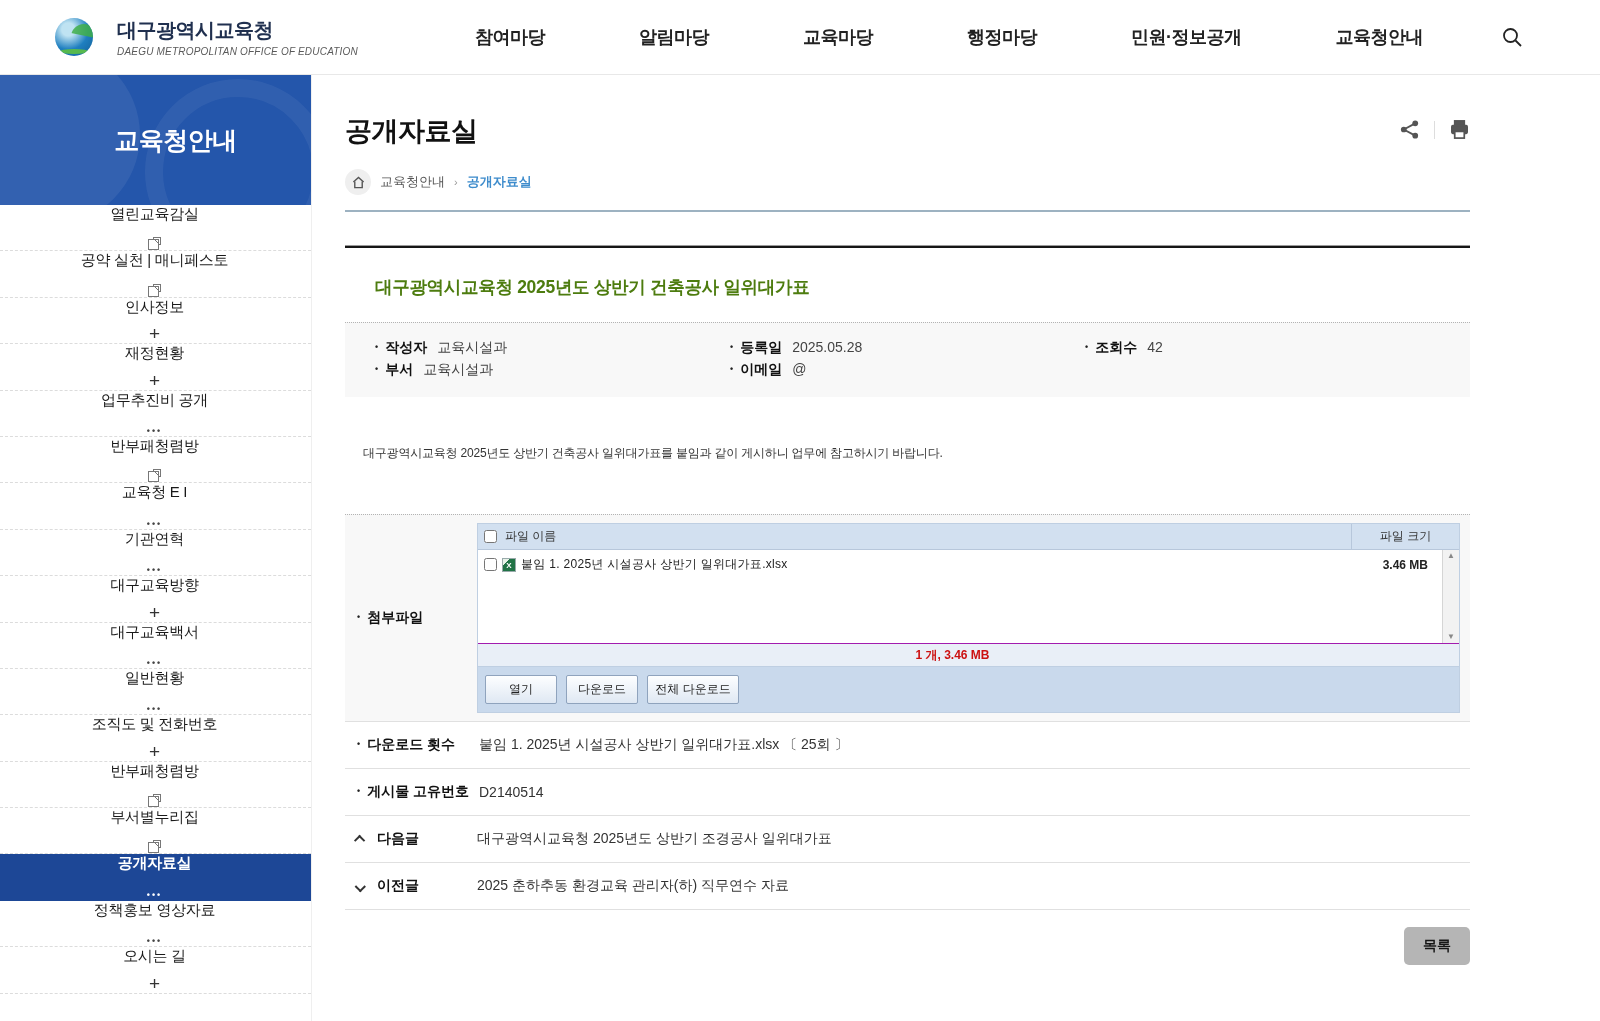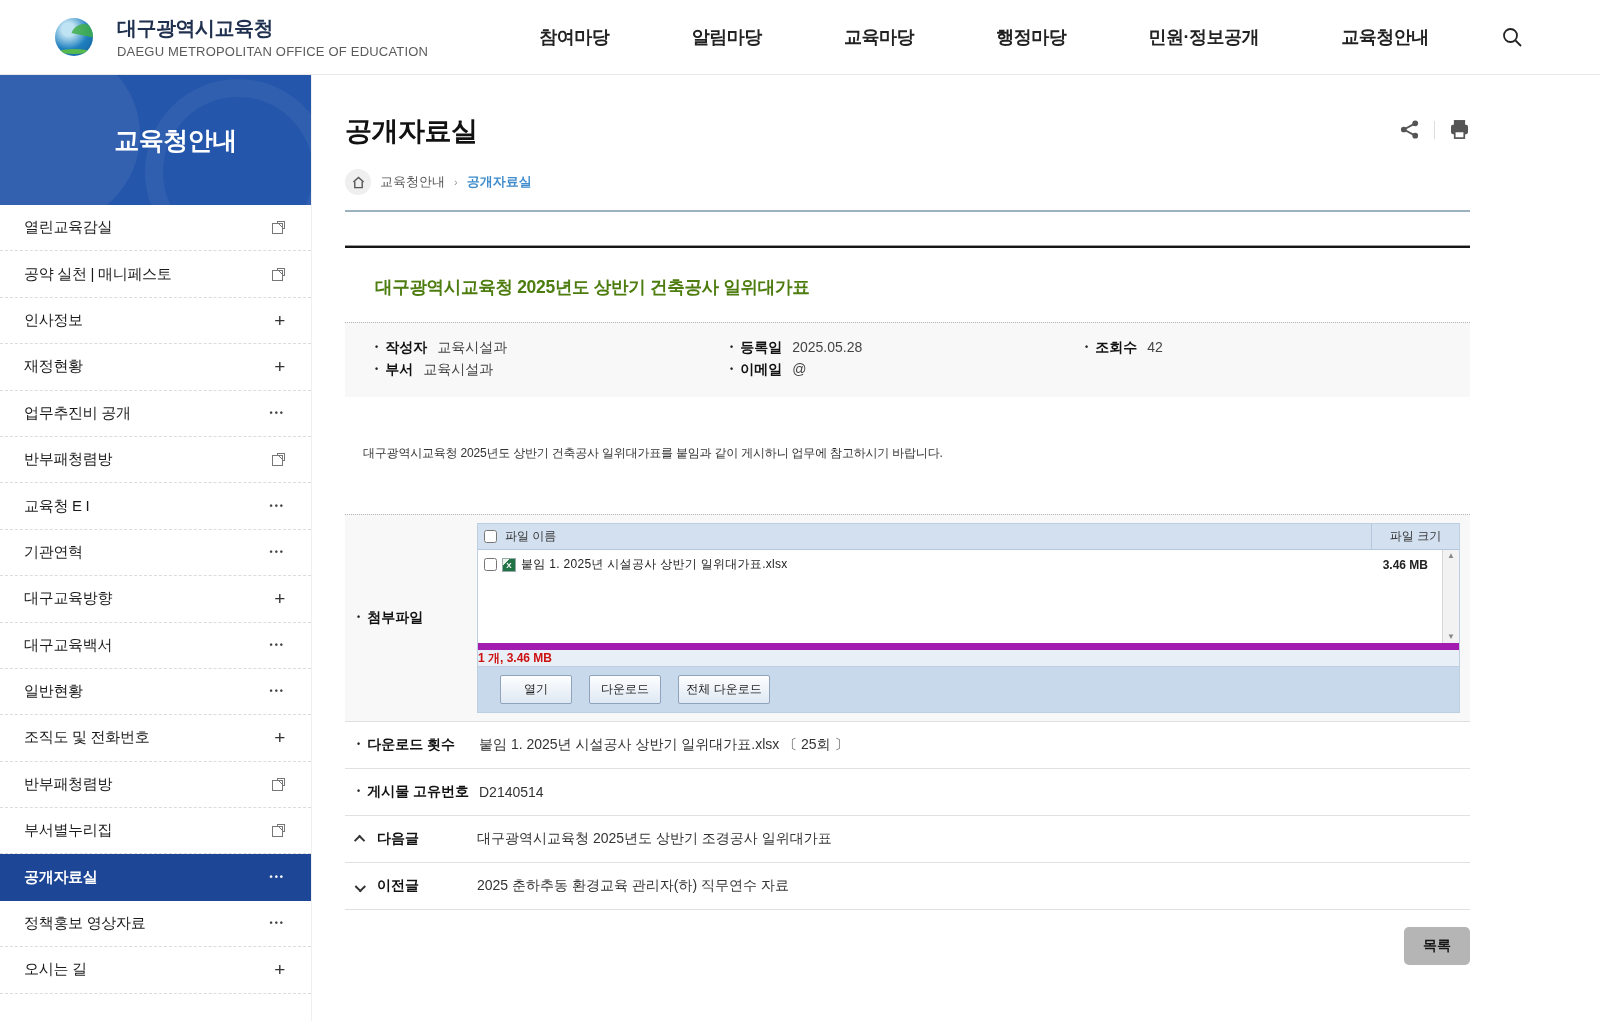--- a/index.html
+++ b/index.html
@@ -10,38 +10,38 @@
   .topbar { height:75px; display:flex; align-items:center; padding:0 70px 0 55px;
     border-bottom:1px solid #e8e8e8; background:#fff; }
   .logo { display:flex; align-items:center; gap:24px; min-width:250px; }
   .logo-mark { width:38px; height:38px; border-radius:50%; position:relative; overflow:hidden;
     background:radial-gradient(circle at 35% 30%, #bfe3f2 0 18%, #1f7fc0 55%, #135f96 100%); }
   .logo-mark::after { content:""; position:absolute; right:-4px; top:6px; width:26px; height:26px;
     border-radius:50%; background:#3fae49; opacity:.85; clip-path:polygon(0 0,100% 0,100% 55%,0 35%); }
   .logo-mark::before { content:""; position:absolute; left:4px; bottom:2px; width:30px; height:5px;
     border-radius:50%; background:#57b94e; z-index:2; }
   .logo-title { font-size:20px; font-weight:bold; letter-spacing:-0.5px; color:#20304f; }
-  .logo-sub { font-size:13px; color:#5a5a5a; letter-spacing:0.2px; margin-top:2px; }
+  .logo-sub { font-size:10px; color:#5a5a5a; letter-spacing:0.2px; margin-top:2px;font-style:italic; }
   nav.gnb { flex:1; display:flex; justify-content:space-around; align-items:center; margin:0 30px 0 70px;text-align:right; }
   .gnb-item { font-size:18px; font-weight:bold; color:#222; cursor:pointer; letter-spacing:-0.5px; }
   .search-btn { width:30px; height:30px; background:none; border:none; cursor:pointer; }
 
   
   .layout { display:flex; height:946px; }
   .sidebar { width:312px; flex:0 0 312px; border-right:1px solid #efefef; }
   .side-head { height:130px; background:#2456ab; position:relative; overflow:hidden;
     display:flex; align-items:center; justify-content:center; }
   .side-head::before { content:""; position:absolute; left:-40px; top:-30px; width:180px; height:180px;
     border-radius:50%; background:rgba(255,255,255,0.07); }
   .side-head::after { content:""; position:absolute; right:-20px; bottom:-60px; width:150px; height:150px;
     border-radius:50%; border:18px solid rgba(255,255,255,0.06); }
   .side-title { color:#fff; font-size:25px; font-weight:bold; letter-spacing:-0.5px; margin-left:40px; z-index:1; }
   .side-menu { list-style:none; }
   .side-menu li { height:46.4px; display:flex; align-items:center; justify-content:space-between;
-    padding:0 26px 0 24px; border-bottom:1px dashed #dcdcdc; font-size:15px; cursor:pointer; letter-spacing:-0.3px; }
+    padding:0 26px 0 24px; border-bottom:1px dashed #dcdcdc; font-size:15px; cursor:pointer; letter-spacing:-0.3px;flex-direction:column; }
   .side-menu li.active { background:#1d4796; border-bottom:1px solid #1d4796; color:#fff; font-weight:bold; }
   .side-ic { display:inline-block; color:#444; }
   li.active .side-ic { color:#fff; }
 
   .ic-plus { font-size:19px; font-weight:300; line-height:1; color:#333; }
   .ic-plus::before { content:"+"; }
   .ic-dots { font-size:9px; letter-spacing:2px; font-weight:bold; line-height:1; }
   .ic-dots::before { content:"•••"; }
   .ic-external { width:13px; height:13px; position:relative; }
   .ic-external::before { content:""; position:absolute; left:0; bottom:0; width:9px; height:9px;
@@ -76,37 +76,37 @@
 
   .post-body { padding:48px 18px 52px; font-size:12px; color:#333; letter-spacing:-0.2px; }
 
   .attach-row { background:#f8f8f8; border-top:1px dotted #b3b3b3; display:flex; padding:8px 10px 8px 12px; }
   .attach-label { width:120px; font-size:14px; font-weight:bold; color:#111; display:flex;
     align-items:center; }
   .file-widget { flex:1; border:1px solid #bfcfe2; background:#c9d9ec; font-size:12px; }
   .fw-head { display:flex; align-items:center; height:26px; background:#d2e0f0;
     border-bottom:1px solid #b7c7db; padding-left:6px; color:#333; }
   .fw-head .col-name { flex:1; padding-left:8px; }
-  .fw-head .col-size { width:88px; text-align:center; border-left:1px solid #b7c7db;
+  .fw-head .col-size { width:108px; text-align:center; border-left:1px solid #b7c7db;
     align-self:stretch; display:flex; align-items:center; justify-content:center; }
   .fw-list { background:#fff; height:93px; display:flex; }
   .fw-rows { flex:1; padding-top:3px; }
   .file-row { display:flex; align-items:center; gap:5px; padding:3px 6px; }
   .file-row .fname { flex:1; letter-spacing:0.3px; color:#222; }
   .file-row .fsize { font-weight:bold; color:#222; padding-right:8px; }
   .xls-ic { width:14px; height:14px; border:1px solid #9aa; background:
     linear-gradient(135deg,#e9f2e9 0 28%, #217346 28%); display:inline-flex; align-items:flex-end;
     justify-content:center; color:#fff; font-size:8px; font-weight:bold; line-height:1.2; }
   .fw-scroll { width:17px; background:#f2f2f2; border-left:1px solid #d5d5d5; display:flex;
     flex-direction:column; justify-content:space-between; align-items:center; padding:2px 0; }
   .scroll-arrow { font-size:8px; color:#888; line-height:1; cursor:pointer; }
-  .fw-summary { height:23px; background:#e9eff7; border-top:7px solid #a21caf; display:flex;
-    align-items:center; justify-content:flex-start; padding-right:32px; }
+  .fw-summary { height:23px; background:#e9eff7; border-top:1px solid #a21caf; display:flex;
+    align-items:center; justify-content:center; padding-right:32px; }
   .fw-summary span { color:#cc1111; font-weight:bold; }
-  .fw-buttons { padding:8px 22px; display:flex; gap:17px; border-top:1px solid #bfcfe2; }
+  .fw-buttons { padding:8px 7px; display:flex; gap:9px; border-top:1px solid #bfcfe2; }
   .fw-btn { border:1px solid #8fa3bd; background:linear-gradient(#fdfeff,#dfe8f3); padding:5px 0;
     min-width:72px; font-size:12px; color:#222; cursor:pointer; border-radius:2px; }
   .fw-btn.wide { min-width:92px; }
 
   .info-row { border-top:1px solid #e0e0e0; display:flex; align-items:center; padding:14px 12px; font-size:14px; }
   .info-row .lbl { font-weight:bold; width:122px; color:#111; }
   .info-row .val { color:#333; }
   .pn-row { border-top:1px solid #e0e0e0; display:flex; align-items:center; padding:14px 12px; font-size:14px; cursor:pointer; }
   .pn-ic { width:8px; height:8px; border-left:2px solid #333; border-top:2px solid #333; margin-right:12px; }
   .ic-up { transform:rotate(45deg) translateY(2px); }

